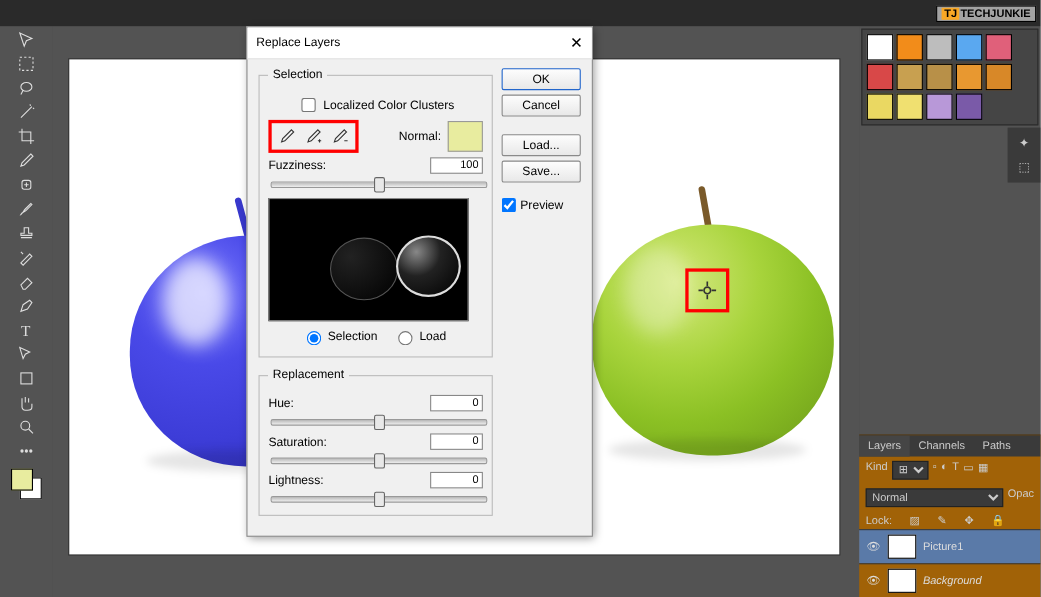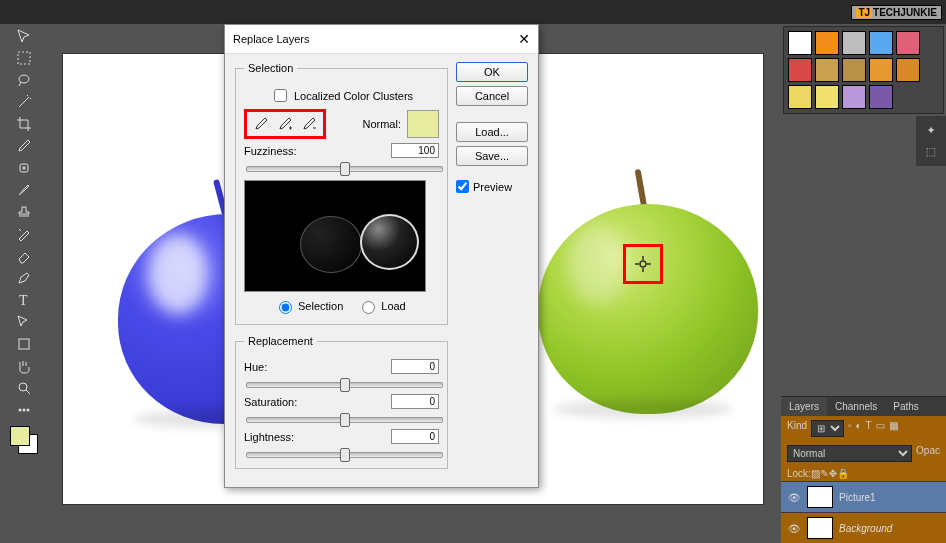--- a/index.html
+++ b/index.html
@@ -33,21 +33,21 @@
 .swatches{display:flex;flex-wrap:wrap;padding:4px;gap:3px}
 .sw{width:22px;height:22px;border:1px solid #000}
 .panel-icons{display:flex;flex-direction:column;align-items:center;gap:8px;padding:8px 0;width:30px;background:#3a3a3a;margin-left:auto}
 .mid-spacer{flex:1}
 .layers-panel{background:#a16207;border-top:1px solid #2a2a2a}
 .tabs{display:flex;background:#3a3a3a;color:#ccc}
 .tab{padding:4px 8px;font-size:10px;cursor:pointer}
 .tab.active{background:#454545}
 .layer-controls{padding:4px 6px;color:#ccc;display:flex;align-items:flex-start;gap:4px;font-size:10px}
 .layer-controls select,.layer-controls input{background:#3a3a3a;color:#ccc;border:1px solid #222;font-size:10px;padding:1px}
-.lock-row{padding:2px 6px;color:#ccc;font-size:10px;display:flex;align-items:center;gap:0}
+.lock-row{padding:2px 6px;color:#ccc;font-size:10px;display:flex;align-items:center;gap:16px}
 .layer-row{display:flex;align-items:center;padding:4px 6px;color:#ddd;gap:6px;border-top:1px solid #383838;font-size:10px}
 .layer-row.active{background:#5a7aa8}
 .eye{width:14px;text-align:center}
 .thumb{width:24px;height:20px;background:#fff;border:1px solid #000;font-size:7px;display:flex;align-items:center;justify-content:center}
 
 .dialog{position:absolute;left:224px;top:24px;width:313px;background:#f0f0f0;border:1px solid #888;box-shadow:2px 2px 8px rgba(0,0,0,0.4);font-size:11px}
 .title-bar{display:flex;justify-content:space-between;align-items:center;padding:6px 8px;background:#fff;border-bottom:1px solid #ddd}
 .title-bar .close{font-size:14px;cursor:pointer;font-family:Arial}
 .dlg-body{padding:8px 10px;display:flex;gap:8px}
 .dlg-left{flex:1}

